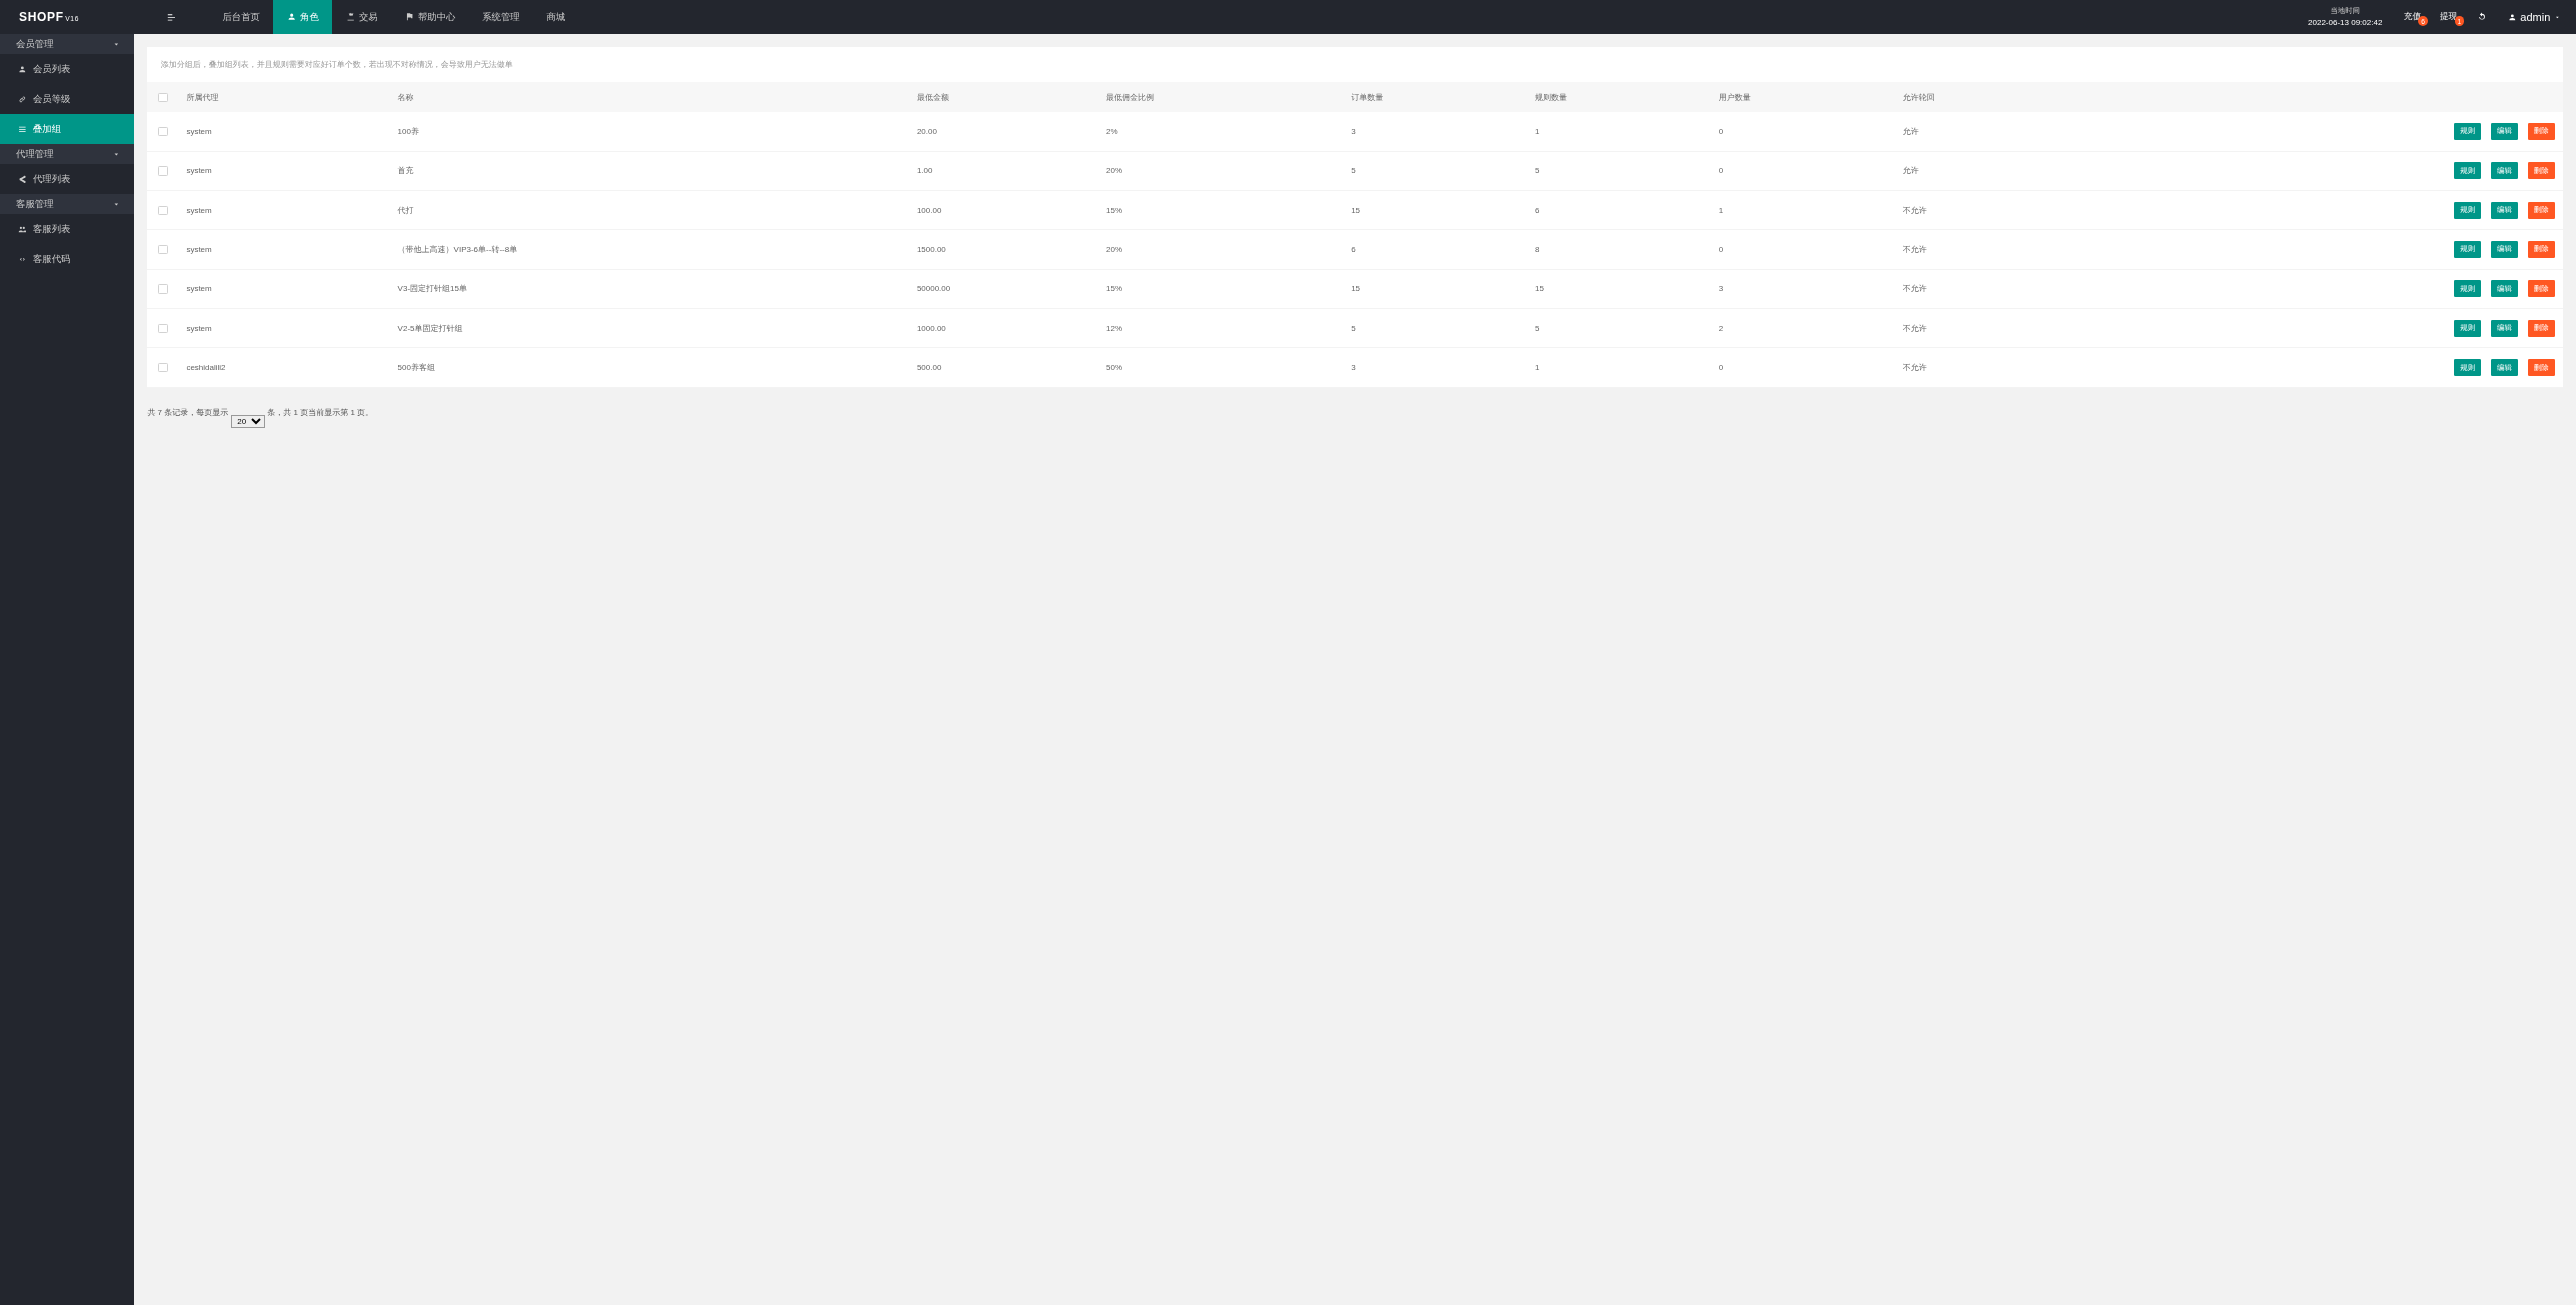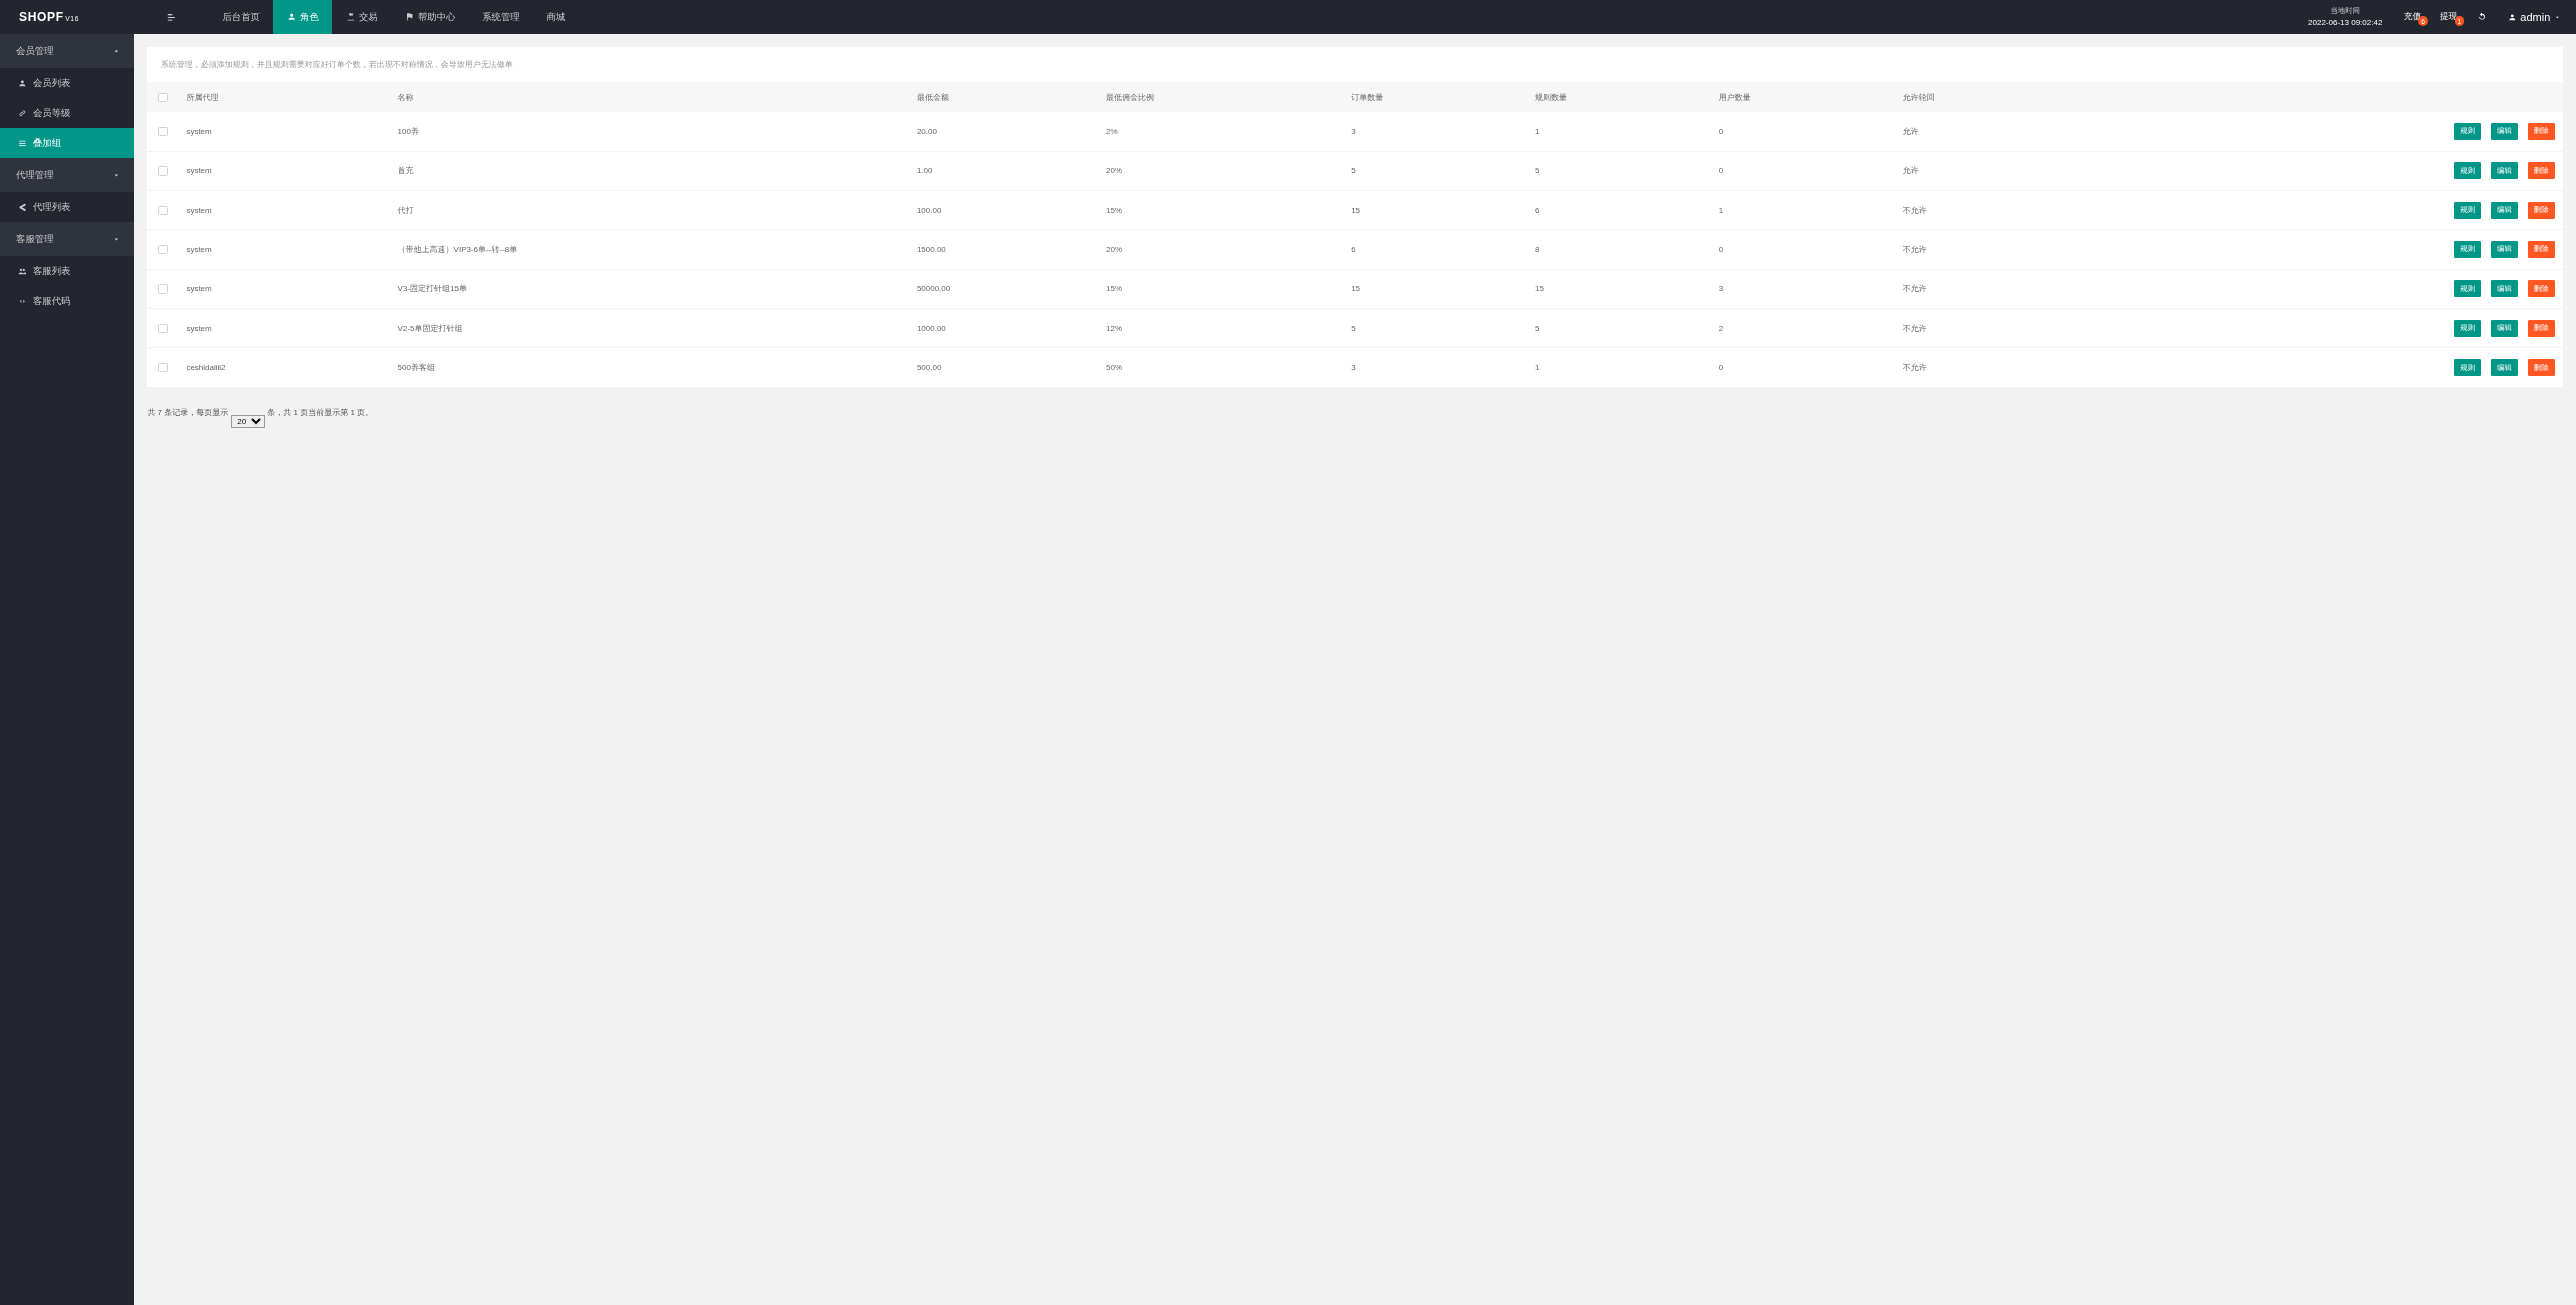--- a/index.html
+++ b/index.html
@@ -18,21 +18,21 @@
 .timebox .lbl { font-size: 7.4px; color: #ccc; }
 .timebox .val { font-size: 8px; }
 .badgeitem { position: relative; padding: 0 9.4px; display: flex; align-items: center; cursor: pointer; font-size: 8.7px; }
 .badge { position: absolute; top: 5.4px; right: 2.7px; background: #ff5722; color: #fff; border-radius: 5.4px; min-width: 9.4px; height: 9.4px; font-size: 6.7px; display: flex; align-items: center; justify-content: center; padding: 0 1.3px; }
 .refresh { padding: 0 10.8px; display: flex; align-items: center; cursor: pointer; }
 .refresh svg { width: 10px; height: 10px; fill: #fff; }
 .userbox { padding: 0 15px 0 9.4px; display: flex; align-items: center; gap: 4px; cursor: pointer; font-size: 11px; }
 .userbox svg { width: 8.7px; height: 8.7px; fill: #fff; }
 .layout { display: flex; height: calc(100vh - 34px); }
 .sidebar { width: 134px; background: #23262e; color: #fff; overflow-y: auto; flex-shrink: 0; }
-.side-group { height: 34px; display: flex; align-items: center; padding: 0 13.4px 0 16px; background: #2f333d; color: #ccc; cursor: pointer; font-size: 9.4px; justify-content: space-between; }
+.side-group { height: 20px; display: flex; align-items: center; padding: 0 13.4px 0 16px; background: #2f333d; color: #ccc; cursor: pointer; font-size: 9.4px; justify-content: space-between; }
 .side-item { height: 30px; display: flex; align-items: center; padding-left: 17.5px; color: #ccc; cursor: pointer; font-size: 9.4px; gap: 6.7px; }
 .side-item.active { background: #009688; color: #fff; }
 .side-item svg, .side-group svg.chev { width: 8.7px; height: 8.7px; fill: currentColor; }
 .main { flex: 1; display: flex; flex-direction: column; overflow: auto; }
 .crumbbar { height: 34px; background: #fff; border-bottom: 0.7px solid #eee; display: flex; align-items: center; padding: 0 13.4px; justify-content: space-between; }
 .crumb { display: flex; align-items: center; gap: 5.4px; color: #666; font-size: 8.7px; }
 .crumb svg { width: 8px; height: 8px; fill: #999; }
 .addbtn { border: 0.7px solid #ddd; background: #fff; padding: 4px 8px; font-size: 8px; color: #555; cursor: pointer; border-radius: 1.3px; }
 .content { padding: 13.4px; }
 .panel { background: #fff; }
@@ -177,21 +177,21 @@
           <path d="M9 16l-4-4 4-4 1.4 1.4L7.8 12l2.6 2.6zM15 8l4 4-4 4-1.4-1.4 2.6-2.6-2.6-2.6z"></path>
         </svg>
       <span>客服代码</span>
     </div>
   </div>
 
   <div class="main">
 
     <div class="content">
       <div class="panel">
-        <div class="tip">系统管理，必须添加规则，并且规则需要对应好订单个数，若出现不对称情况，会导致用户无法做单</div>
+        <div class="tip">添加分组后，叠加组列表，并且规则需要对应好订单个数，若出现不对称情况，会导致用户无法做单</div>
         <table>
           <thead>
             <tr>
               <th class="chk"><span class="cbox"></span></th>
               <th>所属代理</th>
               <th>名称</th>
               <th>最低金额</th>
               <th>最低佣金比例</th>
               <th>订单数量</th>
               <th>规则数量</th>

